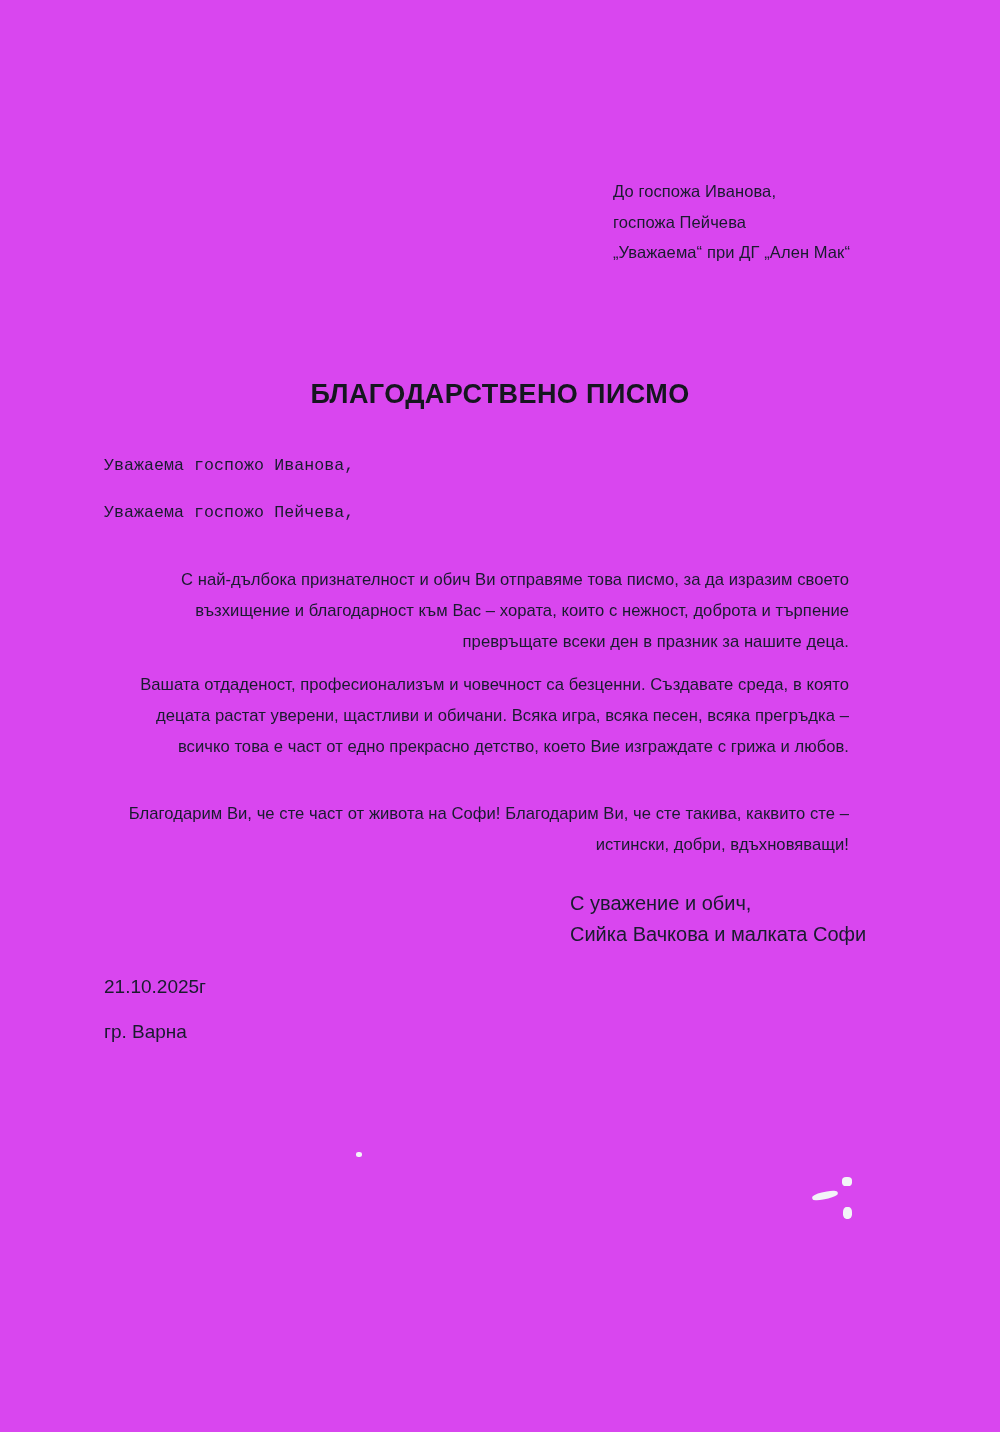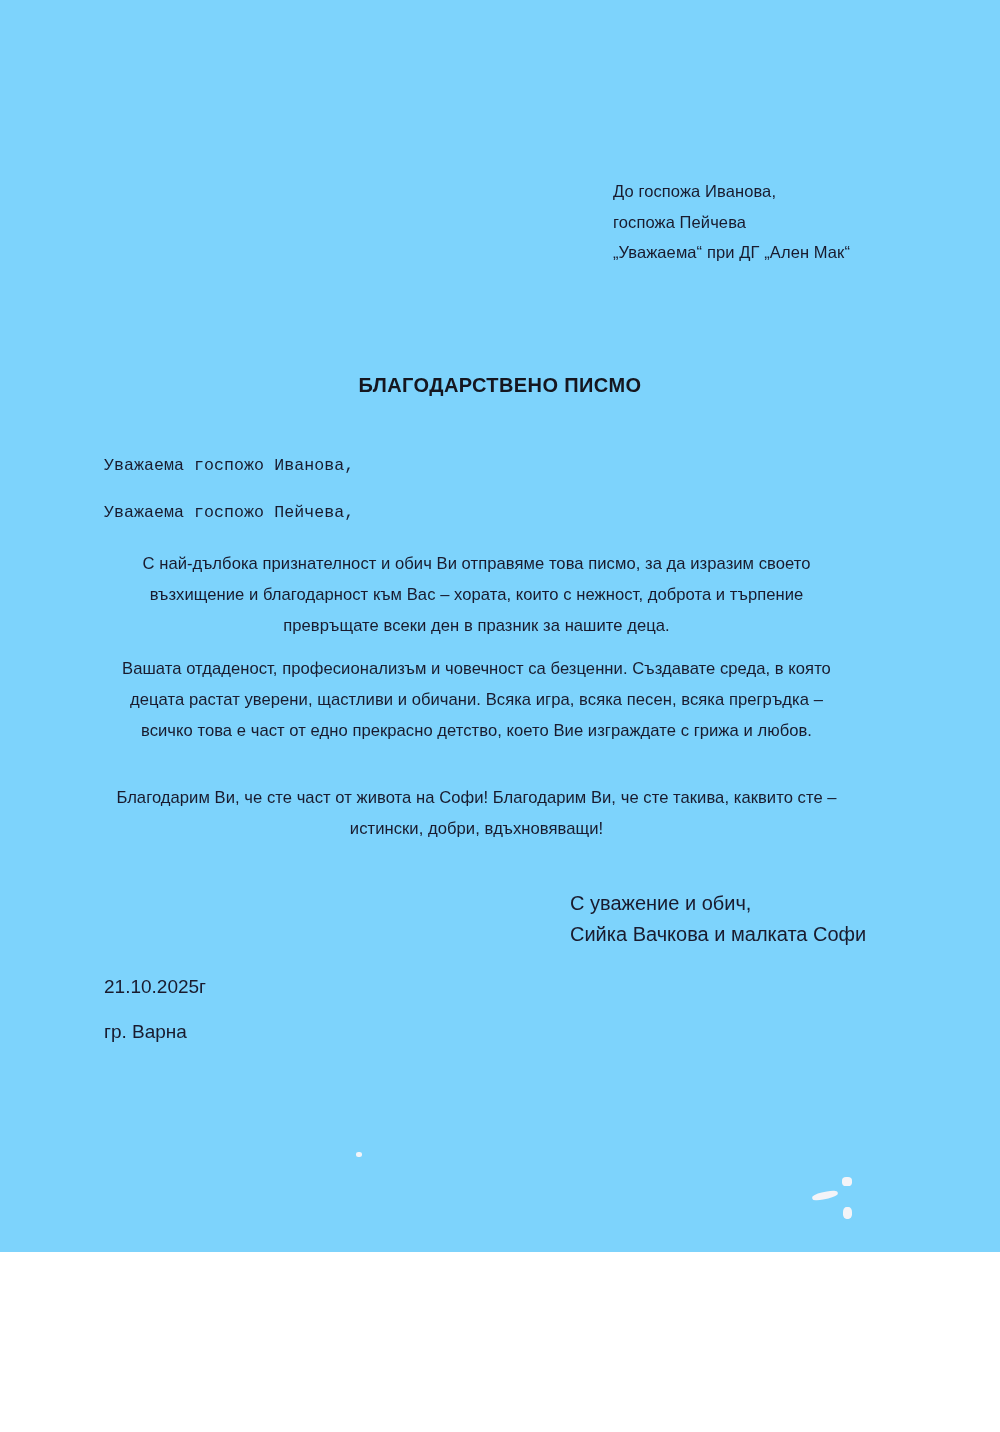--- a/index.html
+++ b/index.html
@@ -7,22 +7,22 @@
     margin: 0;
     padding: 0;
     background: #ffffff;
   }
   body {
     font-family: "Liberation Sans", "DejaVu Sans", sans-serif;
   }
   .page {
     position: relative;
     width: 1000px;
-    height: 1252px;
-    background: #7dd3fc;
+    height: 1432px;
+    background: #d946ef;
     overflow: hidden;
     color: #191b2e;
     -webkit-font-smoothing: antialiased;
   }
 
   
   .addressee {
     position: absolute;
     left: 613px;
     top: 176px;
@@ -36,46 +36,46 @@
     display: block;
   }
 
   
   .doc-title {
     position: absolute;
     left: 0;
     top: 361px;
     width: 1000px;
     text-align: center;
-    font-size: 20px;
+    font-size: 27px;
     font-weight: bold;
     letter-spacing: 0.4px;
     color: #15161f;
   }
 
   
   .body-col {
     position: absolute;
     left: 104px;
     top: 450px;
     width: 745px;
     font-size: 16.6px;
     line-height: 31px;
     letter-spacing: 0.05px;
   }
   .salutation {
     margin: 0 0 16px 0;
     font-family: Liberation Mono, monospace;
   }
   .salutation.second {
-    margin-bottom: 20px;
+    margin-bottom: 36px;
   }
   .para {
     margin: 0 0 12px 0;
-    text-align: center;
+    text-align: right;
   }
   .para.gap-before {
     margin-top: 36px;
   }
 
   
   .signature {
     position: absolute;
     left: 570px;
     top: 888px;

